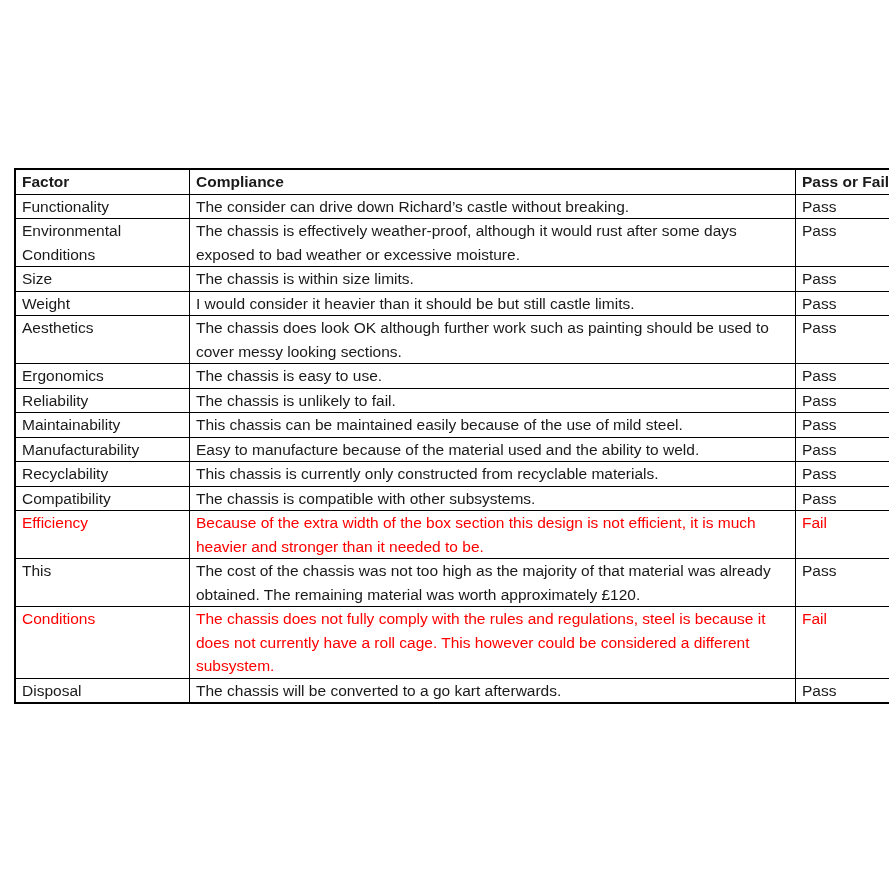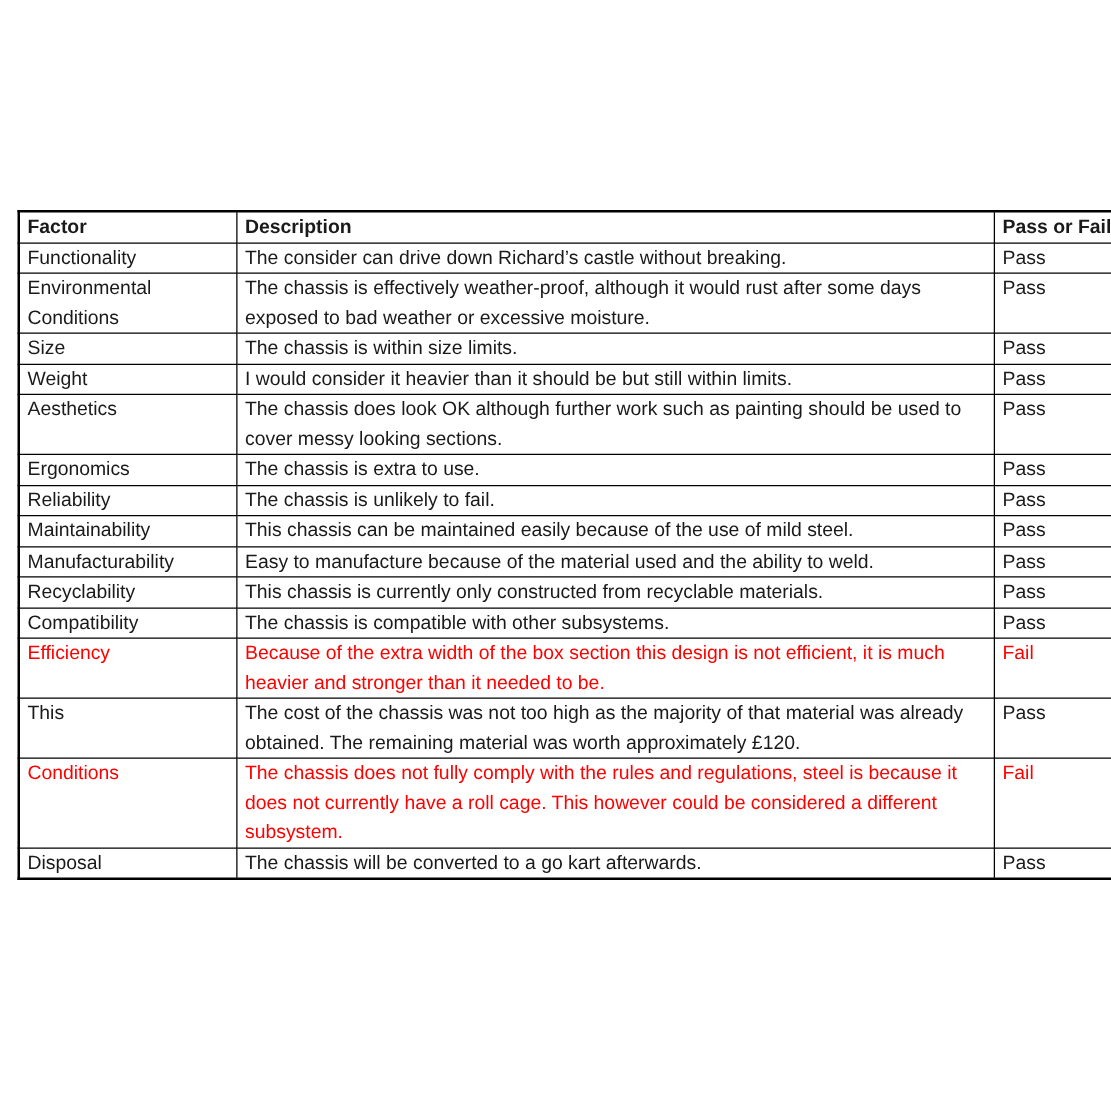--- a/index.html
+++ b/index.html
@@ -44,21 +44,21 @@
   .col-status { width: 107px; }
 </style>
 </head>
 <body>
 
 <div class="page">
   <table class="eval-table">
     <thead>
       <tr>
         <th class="col-factor">Factor</th>
-        <th class="col-desc">Description</th>
+        <th class="col-desc">Compliance</th>
         <th class="col-status">Pass or Fail</th>
       </tr>
     </thead>
     <tbody id="table-body">
   <tr>
     <td class="col-factor">Functionality</td>
     <td class="col-desc">The consider can drive down Richard’s castle without breaking.</td>
     <td class="col-status">Pass</td>
   </tr>
 
@@ -69,33 +69,33 @@
   </tr>
 
   <tr>
     <td class="col-factor">Size</td>
     <td class="col-desc">The chassis is within size limits.</td>
     <td class="col-status">Pass</td>
   </tr>
 
   <tr>
     <td class="col-factor">Weight</td>
-    <td class="col-desc">I would consider it heavier than it should be but still within limits.</td>
+    <td class="col-desc">I would consider it heavier than it should be but still castle limits.</td>
     <td class="col-status">Pass</td>
   </tr>
 
   <tr>
     <td class="col-factor">Aesthetics</td>
     <td class="col-desc">The chassis does look OK although further work such as painting should be used to cover messy looking sections.</td>
     <td class="col-status">Pass</td>
   </tr>
 
   <tr>
     <td class="col-factor">Ergonomics</td>
-    <td class="col-desc">The chassis is extra to use.</td>
+    <td class="col-desc">The chassis is easy to use.</td>
     <td class="col-status">Pass</td>
   </tr>
 
   <tr>
     <td class="col-factor">Reliability</td>
     <td class="col-desc">The chassis is unlikely to fail.</td>
     <td class="col-status">Pass</td>
   </tr>
 
   <tr>

